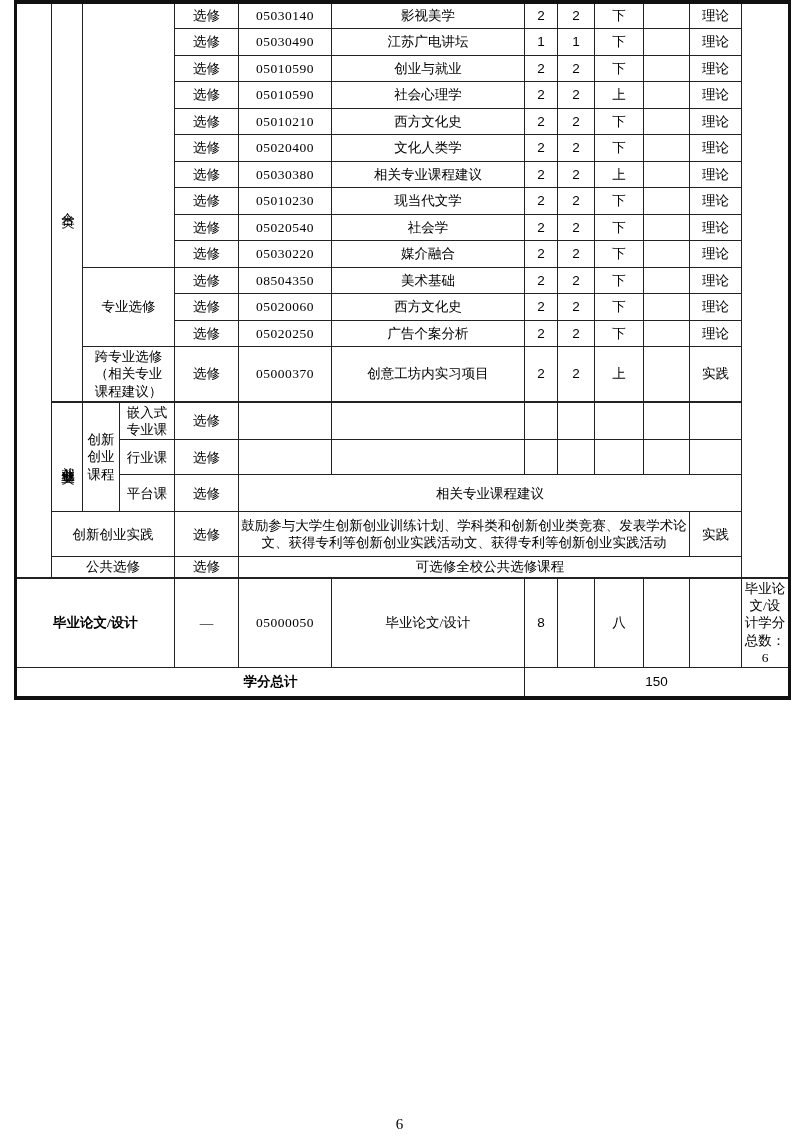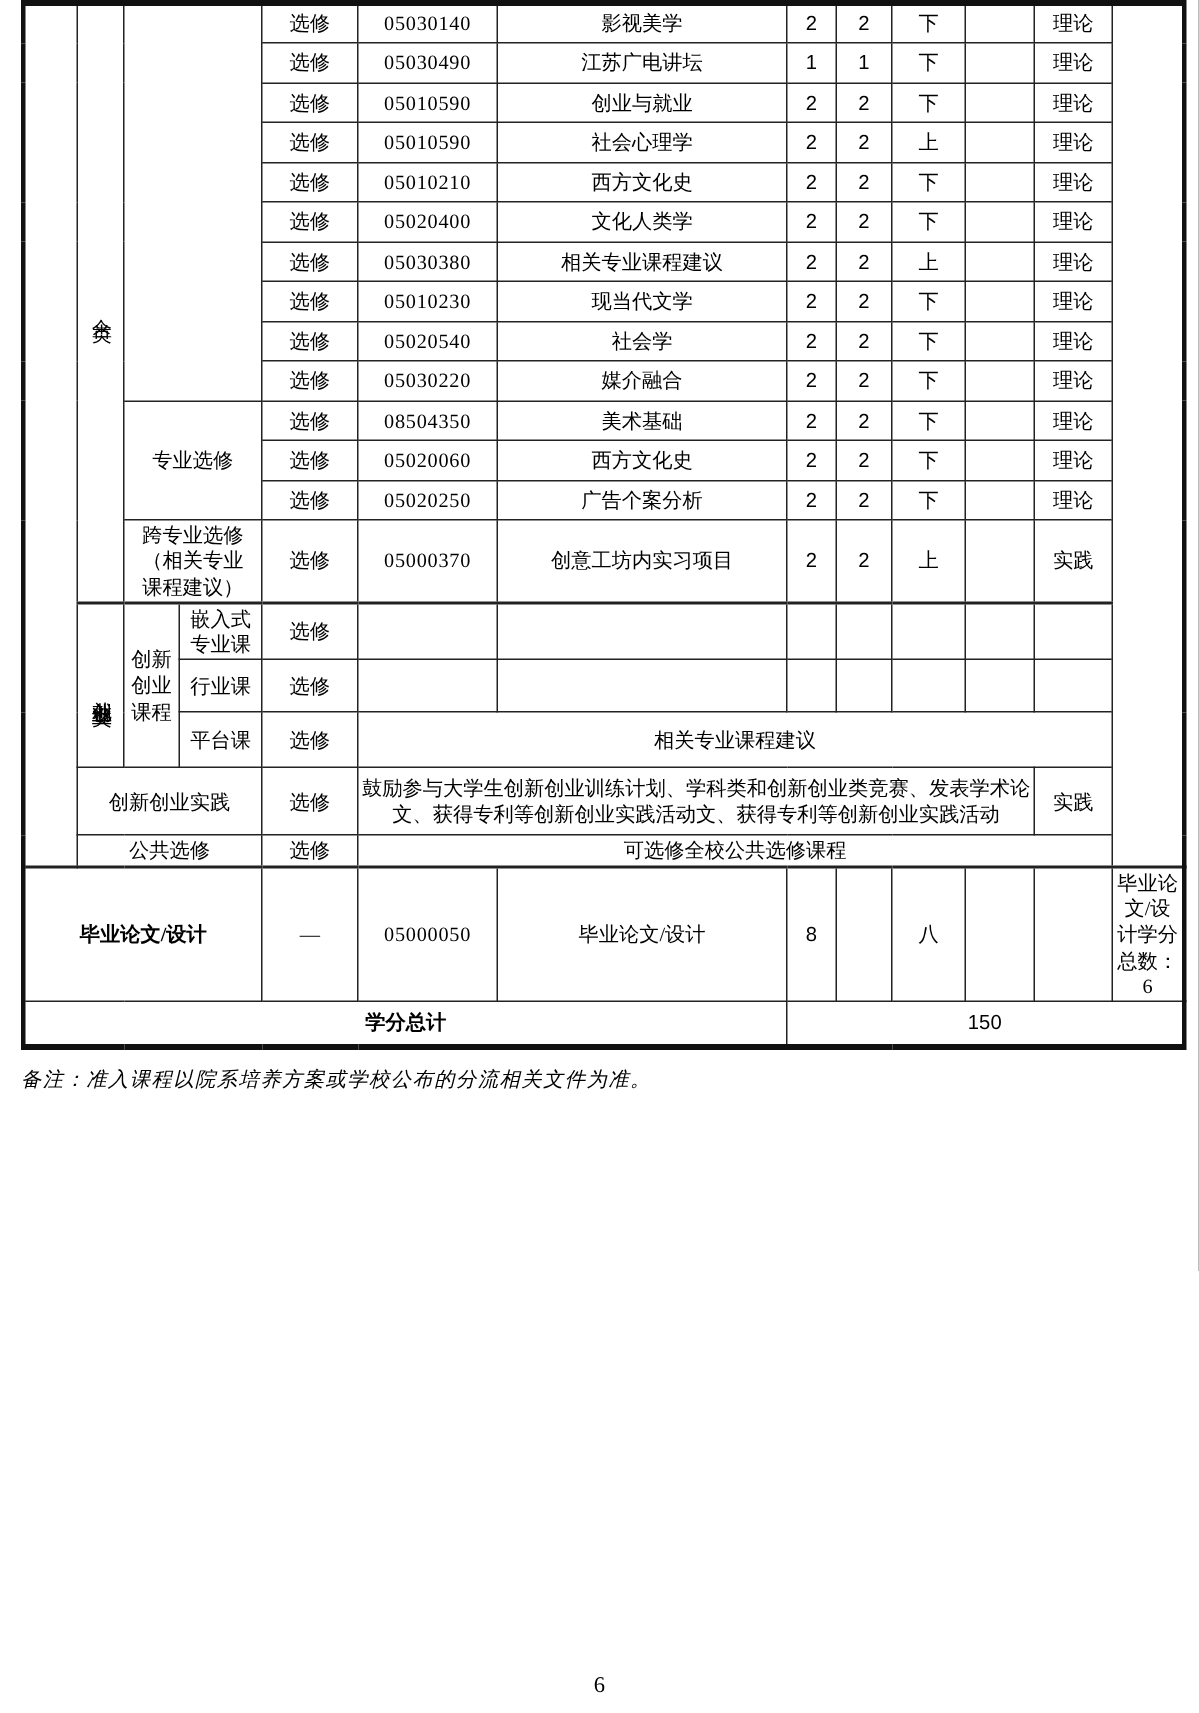--- a/index.html
+++ b/index.html
@@ -252,16 +252,15 @@
     <td class="sidenote">毕业论文/设计学分总数：6</td>
   </tr>
 
   <tr style="height:30px">
     <td colspan="7" class="bold">学分总计</td>
     <td colspan="6" class="num">150</td>
   </tr>
 </tbody>
     </table>
 
-<div class="remark">备注：准入课程以院系培养方案或学校公布的分流相关文件为准。</div>
 <div class="pagenum">6</div>
 
 </div>
 
 </body></html>

